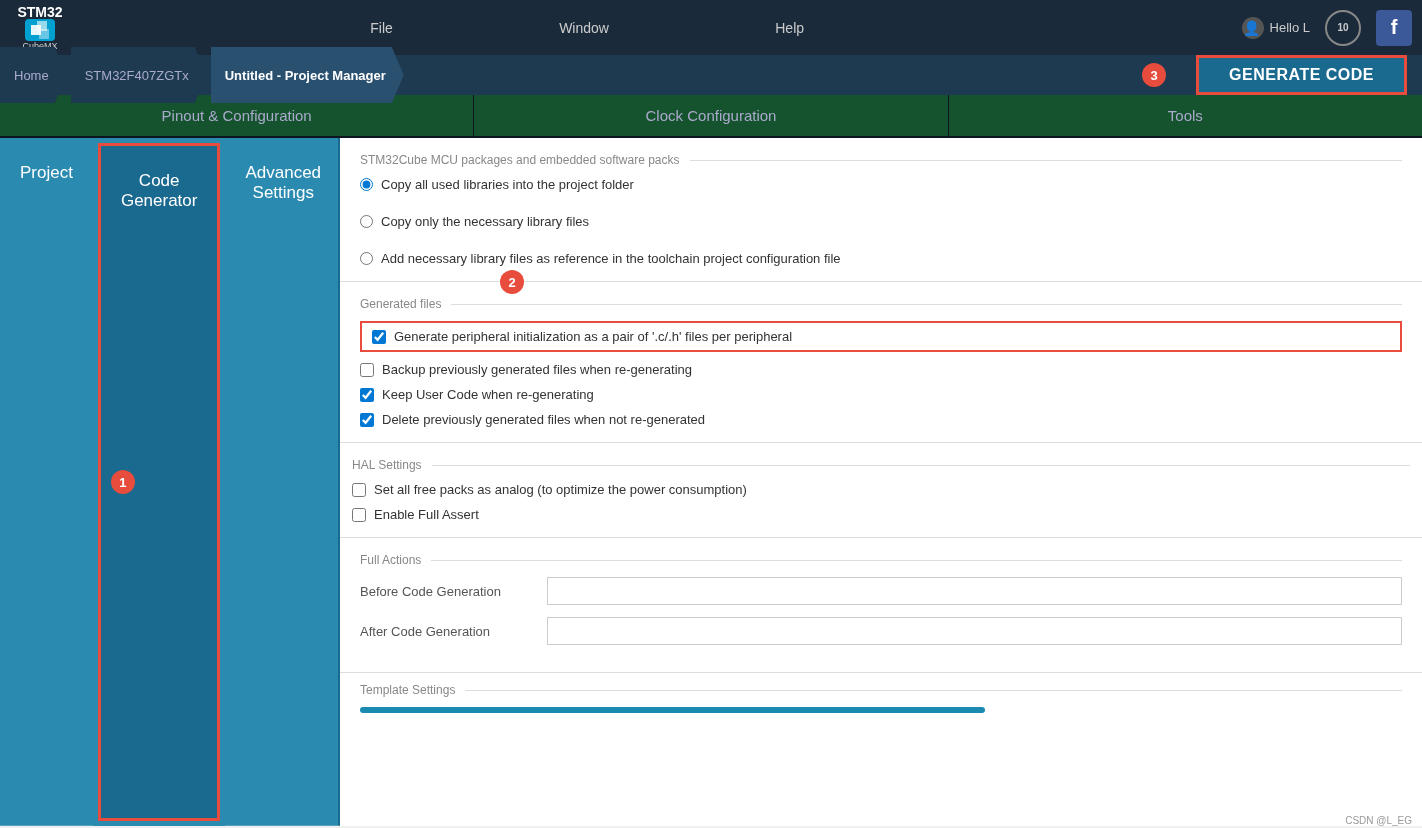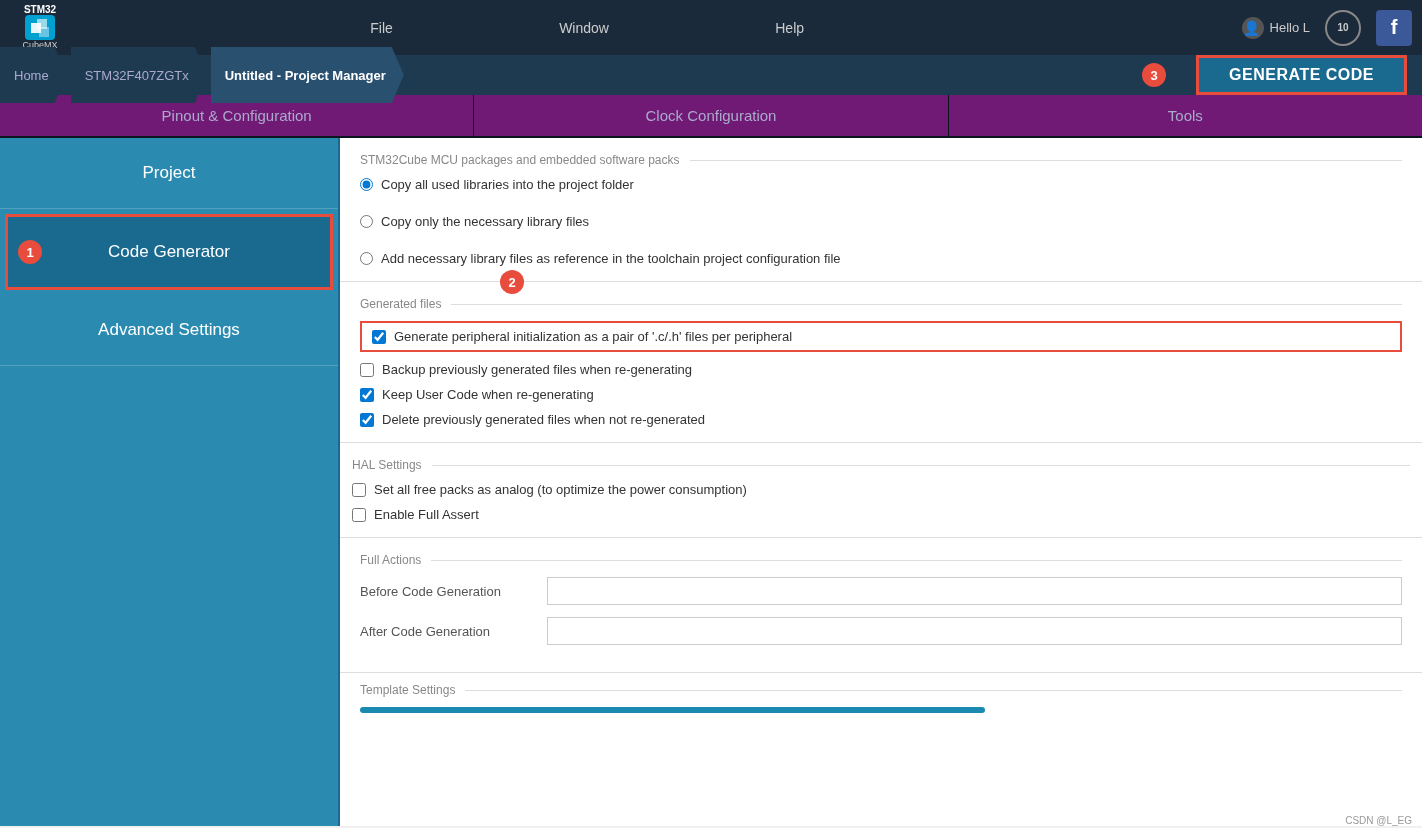--- a/index.html
+++ b/index.html
@@ -4,21 +4,21 @@
   <style>
     * { box-sizing: border-box; margin: 0; padding: 0; }
     body { font-family: Arial, sans-serif; font-size: 13px; background: #f0f0f0; width: 1422px; height: 828px; overflow: hidden; }
 
     
     .top-bar {
       display: flex; align-items: center; background: #1a2a3a; height: 55px; padding: 0 10px;
     }
     .logo-area { display: flex; align-items: center; margin-right: 40px; }
     .logo-box { width: 60px; height: 45px; display: flex; flex-direction: column; align-items: center; justify-content: center; }
-    .logo-top { font-size: 10px; font-weight: bold; color: white; line-height: 1; }
+    .logo-top { font-size: 14px; font-weight: bold; color: white; line-height: 1; }
     .logo-cube { width: 30px; height: 30px; background: #00a0d0; border-radius: 4px; display: flex; align-items: center; justify-content: center; }
     .logo-cube svg { width: 22px; height: 22px; }
     .logo-bottom { font-size: 9px; color: #ccc; }
     .menu-items { display: flex; flex: 1; justify-content: space-around; max-width: 600px; margin: 0 auto; }
     .menu-item { color: #ccc; font-size: 14px; cursor: pointer; padding: 5px 20px; text-align: right; }
     .top-right { display: flex; align-items: center; gap: 15px; margin-left: auto; }
     .user-info { display: flex; align-items: center; gap: 6px; color: #ccc; font-size: 13px; }
     .user-icon { width: 22px; height: 22px; background: #555; border-radius: 50%; display: flex; align-items: center; justify-content: center; color: #ccc; font-size: 14px; }
     .badge-circle { width: 36px; height: 36px; border-radius: 50%; border: 2px solid #888; display: flex; align-items: center; justify-content: center; color: #ccc; font-size: 10px; font-weight: bold; }
     .fb-icon { width: 36px; height: 36px; background: #3b5998; border-radius: 4px; display: flex; align-items: center; justify-content: center; color: white; font-weight: bold; font-size: 20px; }
@@ -41,35 +41,35 @@
     }
     .generate-btn {
       margin-left: 10px; border: 3px solid #e74c3c; background: #1a6a90; color: white;
       font-size: 16px; font-weight: bold; padding: 8px 30px; cursor: pointer;
       letter-spacing: 0.5px;
     }
     .breadcrumb-right { display: flex; align-items: center; margin-left: auto; padding-right: 15px; gap: 10px; }
 
     
     .tab-bar {
-      display: flex; background: #701a75; border-bottom: 2px solid #0a1520; align-items: center;
+      display: flex; background: #14532d; border-bottom: 2px solid #0a1520; align-items: center;
     }
     .tab {
       flex: 1; text-align: center; padding: 12px 0; color: #aac; font-size: 15px;
       cursor: pointer; border-right: 1px solid #0a1520;
     }
     .tab:last-child { border-right: none; }
     .tab.active { background: #0e2030; color: white; }
 
     
     .main-area { display: flex; height: calc(828px - 55px - 40px - 45px); }
 
     
     .sidebar {
-      width: 340px; background: #2a8ab0; display: flex; flex-direction: column;
+      width: 340px; background: #2a8ab0; display: flex; flex-direction: row;
       border-right: 2px solid #1a6a90;
     }
     .sidebar-item {
       padding: 25px 20px; color: white; font-size: 17px; cursor: pointer;
       border-bottom: 1px solid rgba(255,255,255,0.2); text-align: center;
     }
     .sidebar-item.active {
       background: #1a6a90; border: 3px solid #e74c3c; margin: 5px;
       position: relative;
     }

